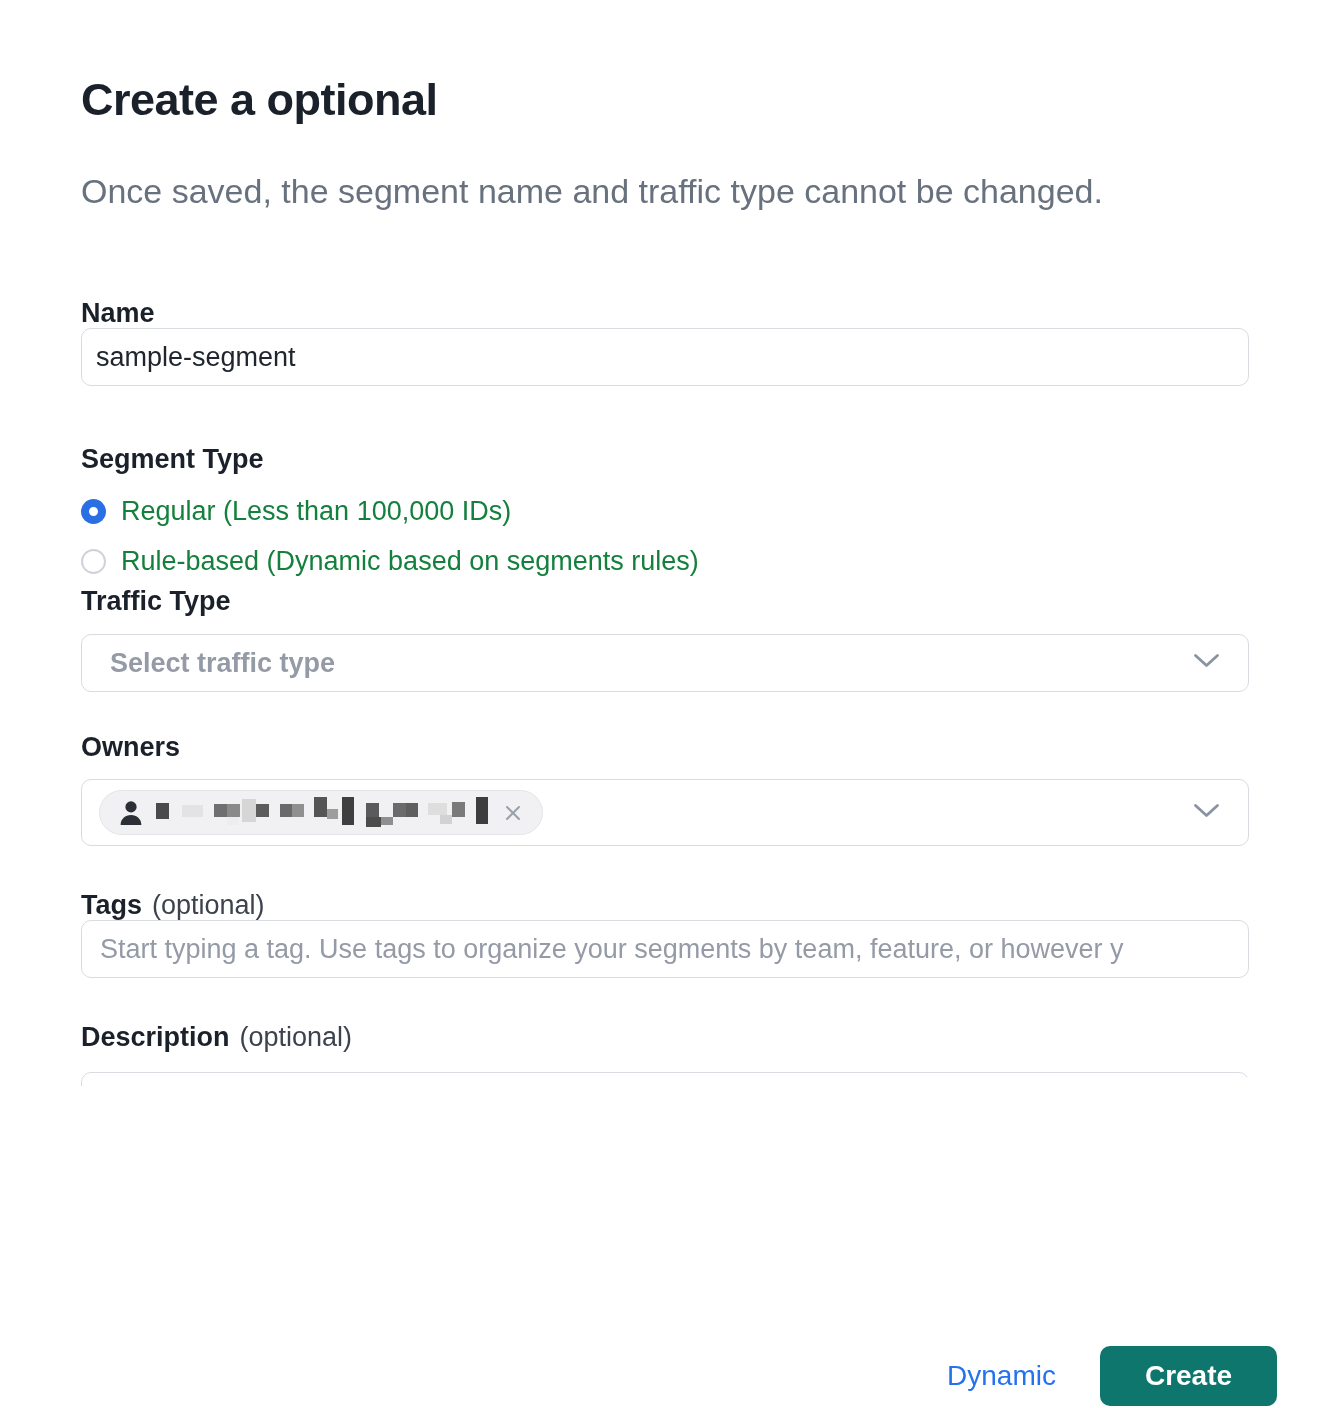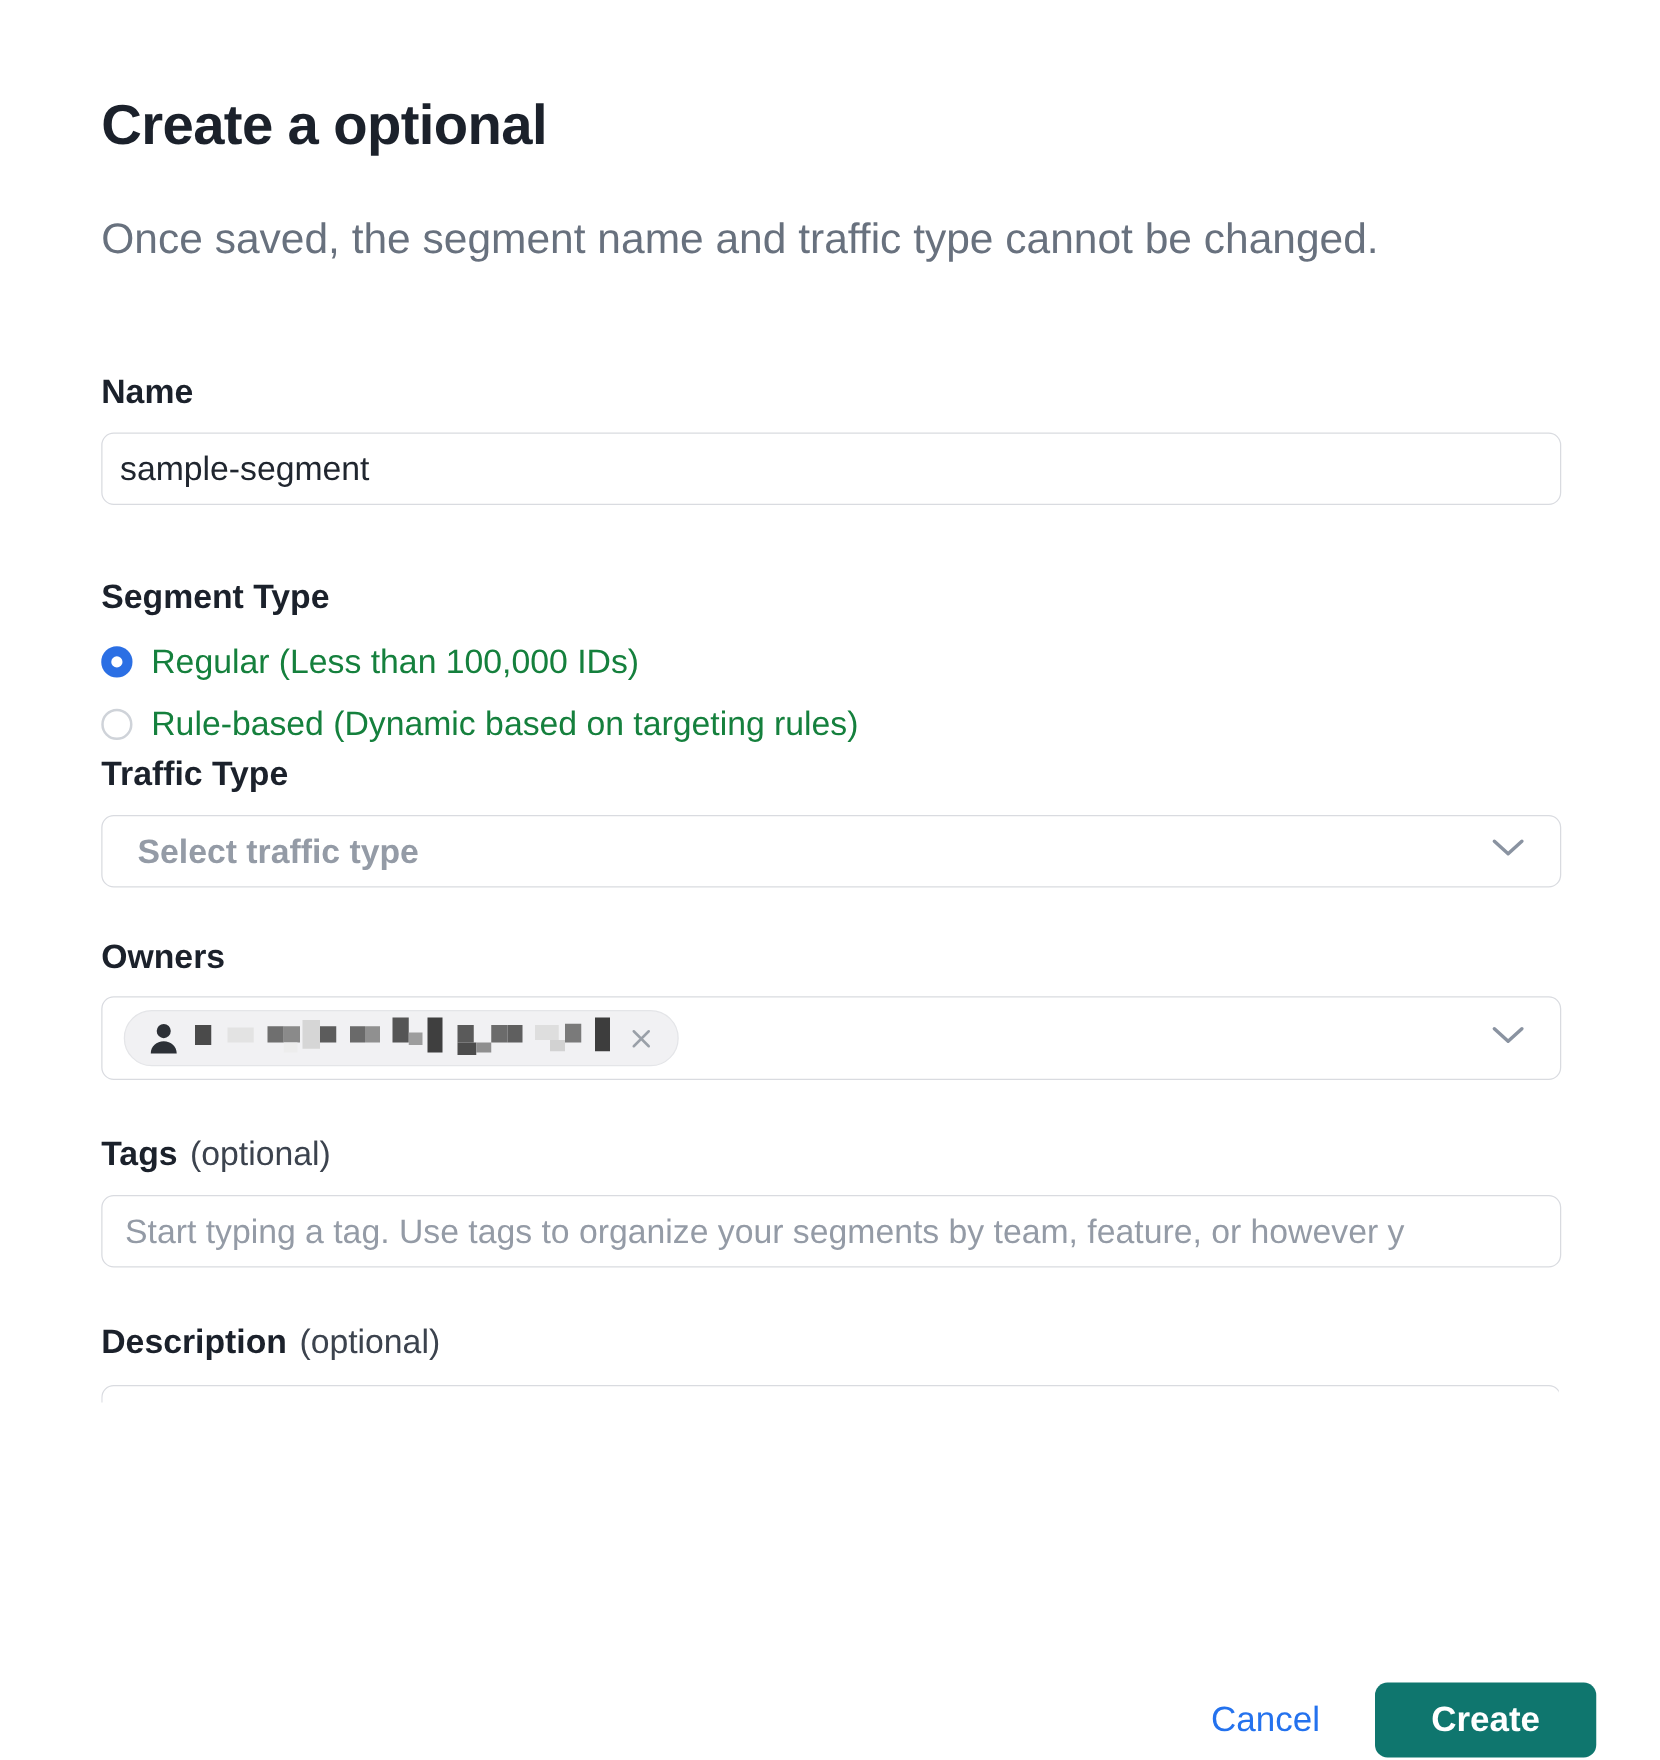--- a/index.html
+++ b/index.html
@@ -41,21 +41,20 @@
   .lbl-segment { margin-top: 58px; }
   .lbl-traffic { }
   .lbl-owners { margin-top: 40px; }
   .lbl-tags { margin-top: 44px; }
   .lbl-desc { margin-top: 44px; }
 
   .text-input {
     display: block;
     width: 1168px;
     height: 58px;
-    margin-top: 18px;
     border: 1.5px solid #d9dbe0;
     border-radius: 10px;
     font-family: "Liberation Sans", sans-serif;
     font-size: 27px;
     color: #20262f;
     padding: 0 20px 0 14px;
     outline: none;
     background: #fff;
   }
   .text-input.tags { padding-left: 18px; }
@@ -197,21 +196,21 @@
 
     <div class="radio-group">
       <div class="radio-row">
         <span class="radio checked">
             <span class="dot"></span>
           </span>
         <span class="radio-label">Regular (Less than 100,000 IDs)</span>
       </div>
       <div class="radio-row">
         <span class="radio"></span>
-        <span class="radio-label">Rule-based (Dynamic based on targeting rules)</span>
+        <span class="radio-label">Rule-based (Dynamic based on segments rules)</span>
       </div>
     </div>
 
     <div class="field-label lbl-traffic">Traffic Type</div>
     <div class="select-box">
       <span class="select-placeholder">Select traffic type</span>
       <span class="chevron">
         <svg width="27" height="16" viewBox="0 0 27 16" fill="none">
           <path d="M2.5 2.5 L13.5 12.5 L24.5 2.5" stroke="#8a93a1" stroke-width="2.8" stroke-linecap="round" stroke-linejoin="round"></path>
         </svg>
@@ -273,16 +272,16 @@
     <div class="field-label lbl-desc">
       <span>Description</span><span class="optional">(optional)</span>
     </div>
     <div class="textarea-clip">
       <div class="textarea-stub"></div>
     </div>
 
   </div>
 
   <div class="footer">
-    <button class="btn-cancel">Cancel</button>
+    <button class="btn-cancel">Dynamic</button>
     <button class="btn-create">Create</button>
   </div>
 </div>
 
 </body></html>

